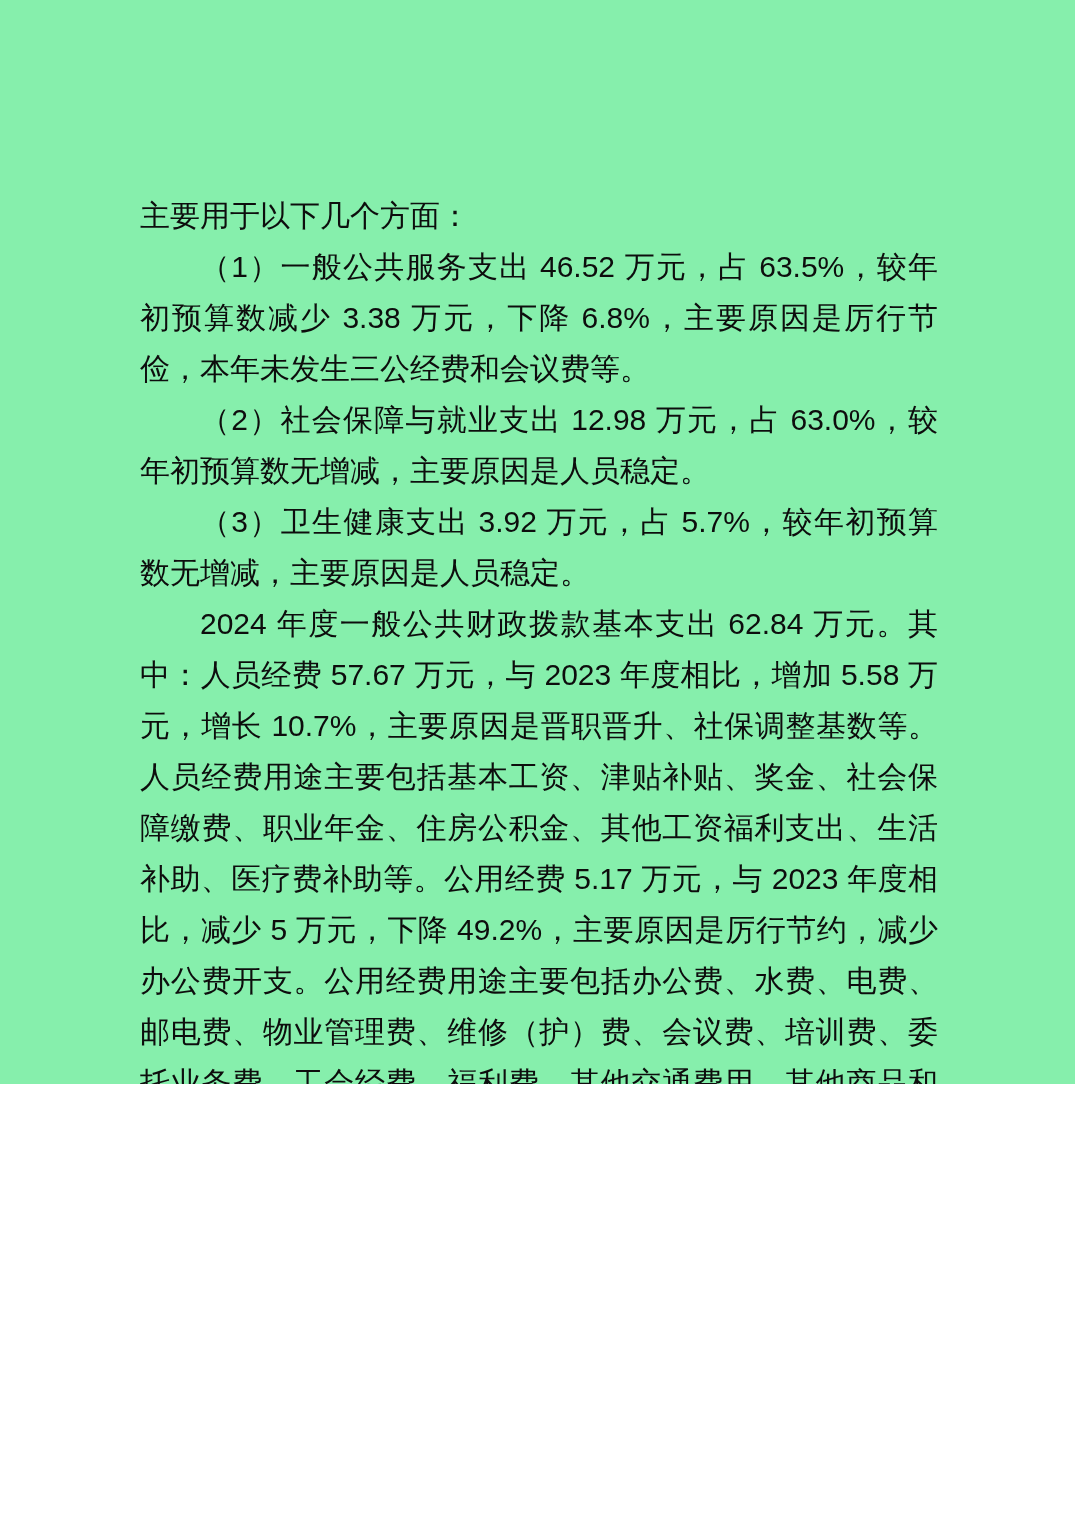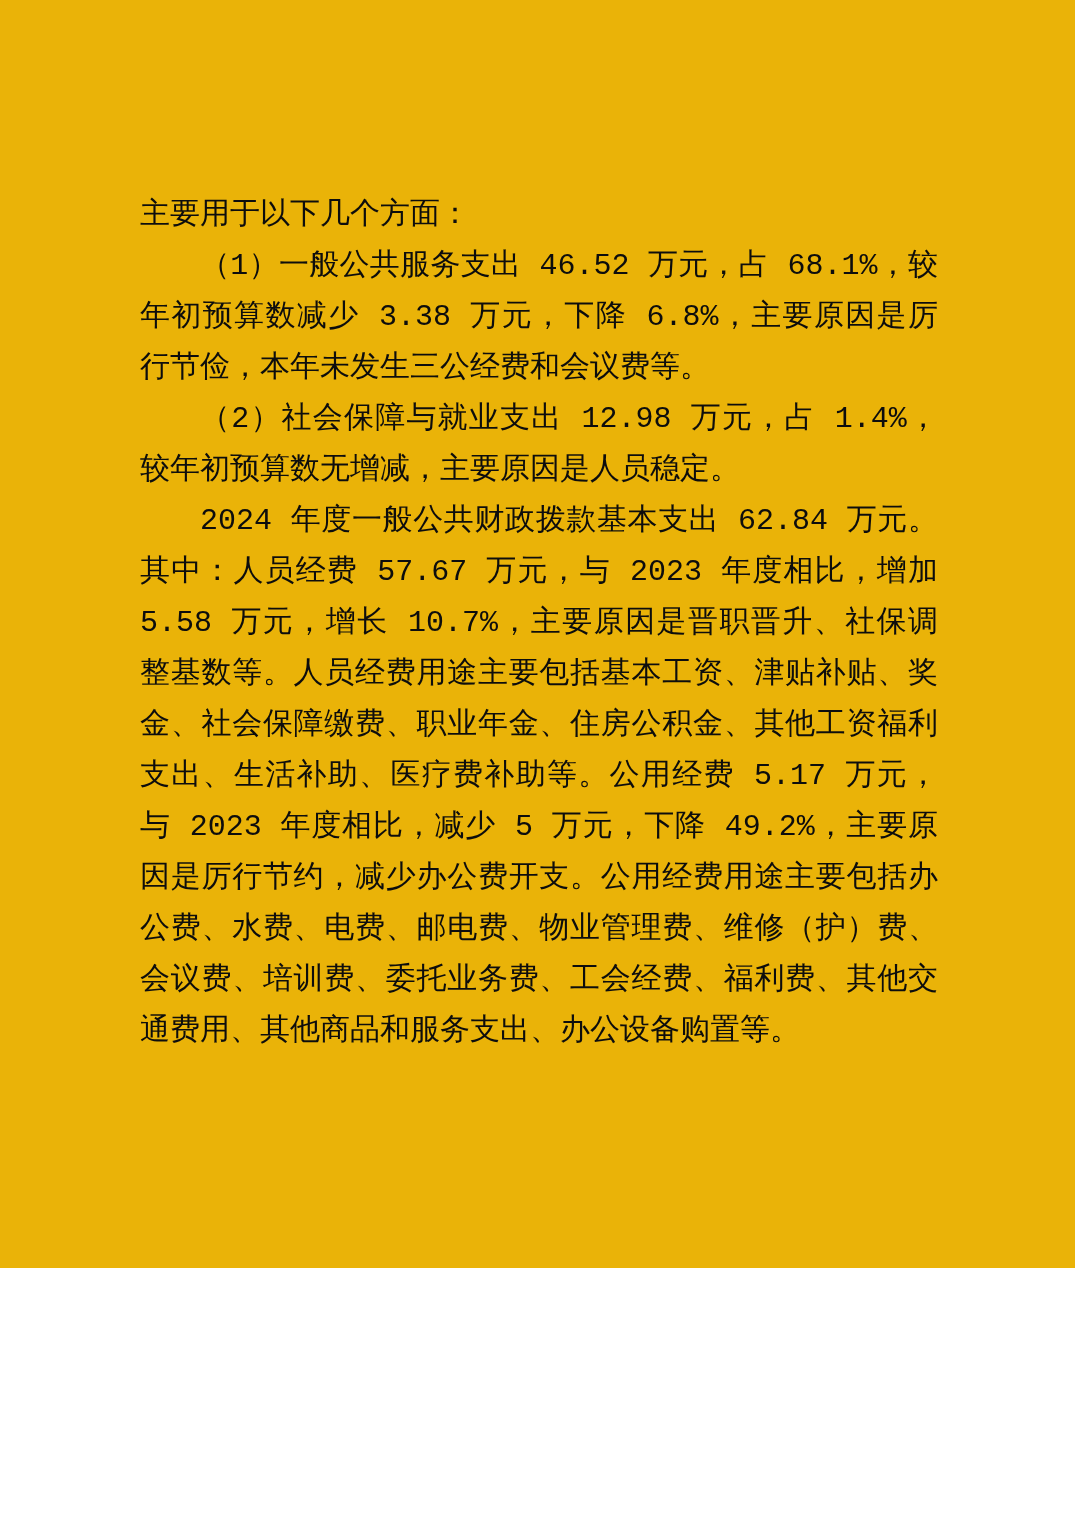--- a/index.html
+++ b/index.html
@@ -3,24 +3,24 @@
 <meta charset="utf-8">
 <style>
   html, body {
     margin: 0;
     padding: 0;
     background: #ffffff;
   }
   .doc-page {
     position: relative;
     width: 1075px;
-    height: 1268px;
-    background: #eab308;
+    height: 1084px;
+    background: #86efac;
     color: #000000;
-    font-family: Liberation Mono, monospace;
+    font-family: Liberation Sans, sans-serif;
     overflow: hidden;
   }
   .doc-content {
     position: absolute;
     left: 140px;
     top: 190px;
     width: 798px;
   }
   .doc-content p {
     margin: 0;
@@ -48,18 +48,19 @@
     letter-spacing: 4px;
     color: #222222;
   }
 </style>
 </head>
 <body>
 
 <div class="doc-page">
   <div class="doc-content">
     <p>主要用于以下几个方面：</p>
-    <p class="indent">（1）一般公共服务支出 46.52 万元，占 68.1%，较年初预算数减少 3.38 万元，下降 6.8%，主要原因是厉行节俭，本年未发生三公经费和会议费等。</p>
-    <p class="indent">（2）社会保障与就业支出 12.98 万元，占 1.4%，较年初预算数无增减，主要原因是人员稳定。</p>
+    <p class="indent">（1）一般公共服务支出 46.52 万元，占 63.5%，较年初预算数减少 3.38 万元，下降 6.8%，主要原因是厉行节俭，本年未发生三公经费和会议费等。</p>
+    <p class="indent">（2）社会保障与就业支出 12.98 万元，占 63.0%，较年初预算数无增减，主要原因是人员稳定。</p>
+    <p class="indent">（3）卫生健康支出 3.92 万元，占 5.7%，较年初预算数无增减，主要原因是人员稳定。</p>
     <p class="indent">2024 年度一般公共财政拨款基本支出 62.84 万元。其中：人员经费 57.67 万元，与 2023 年度相比，增加 5.58 万元，增长 10.7%，主要原因是晋职晋升、社保调整基数等。人员经费用途主要包括基本工资、津贴补贴、奖金、社会保障缴费、职业年金、住房公积金、其他工资福利支出、生活补助、医疗费补助等。公用经费 5.17 万元，与 2023 年度相比，减少 5 万元，下降 49.2%，主要原因是厉行节约，减少办公费开支。公用经费用途主要包括办公费、水费、电费、邮电费、物业管理费、维修（护）费、会议费、培训费、委托业务费、工会经费、福利费、其他交通费用、其他商品和服务支出、办公设备购置等。</p>
   </div>
   <div class="page-footer">- 3 -</div>
 </div>
 
 </body></html>

